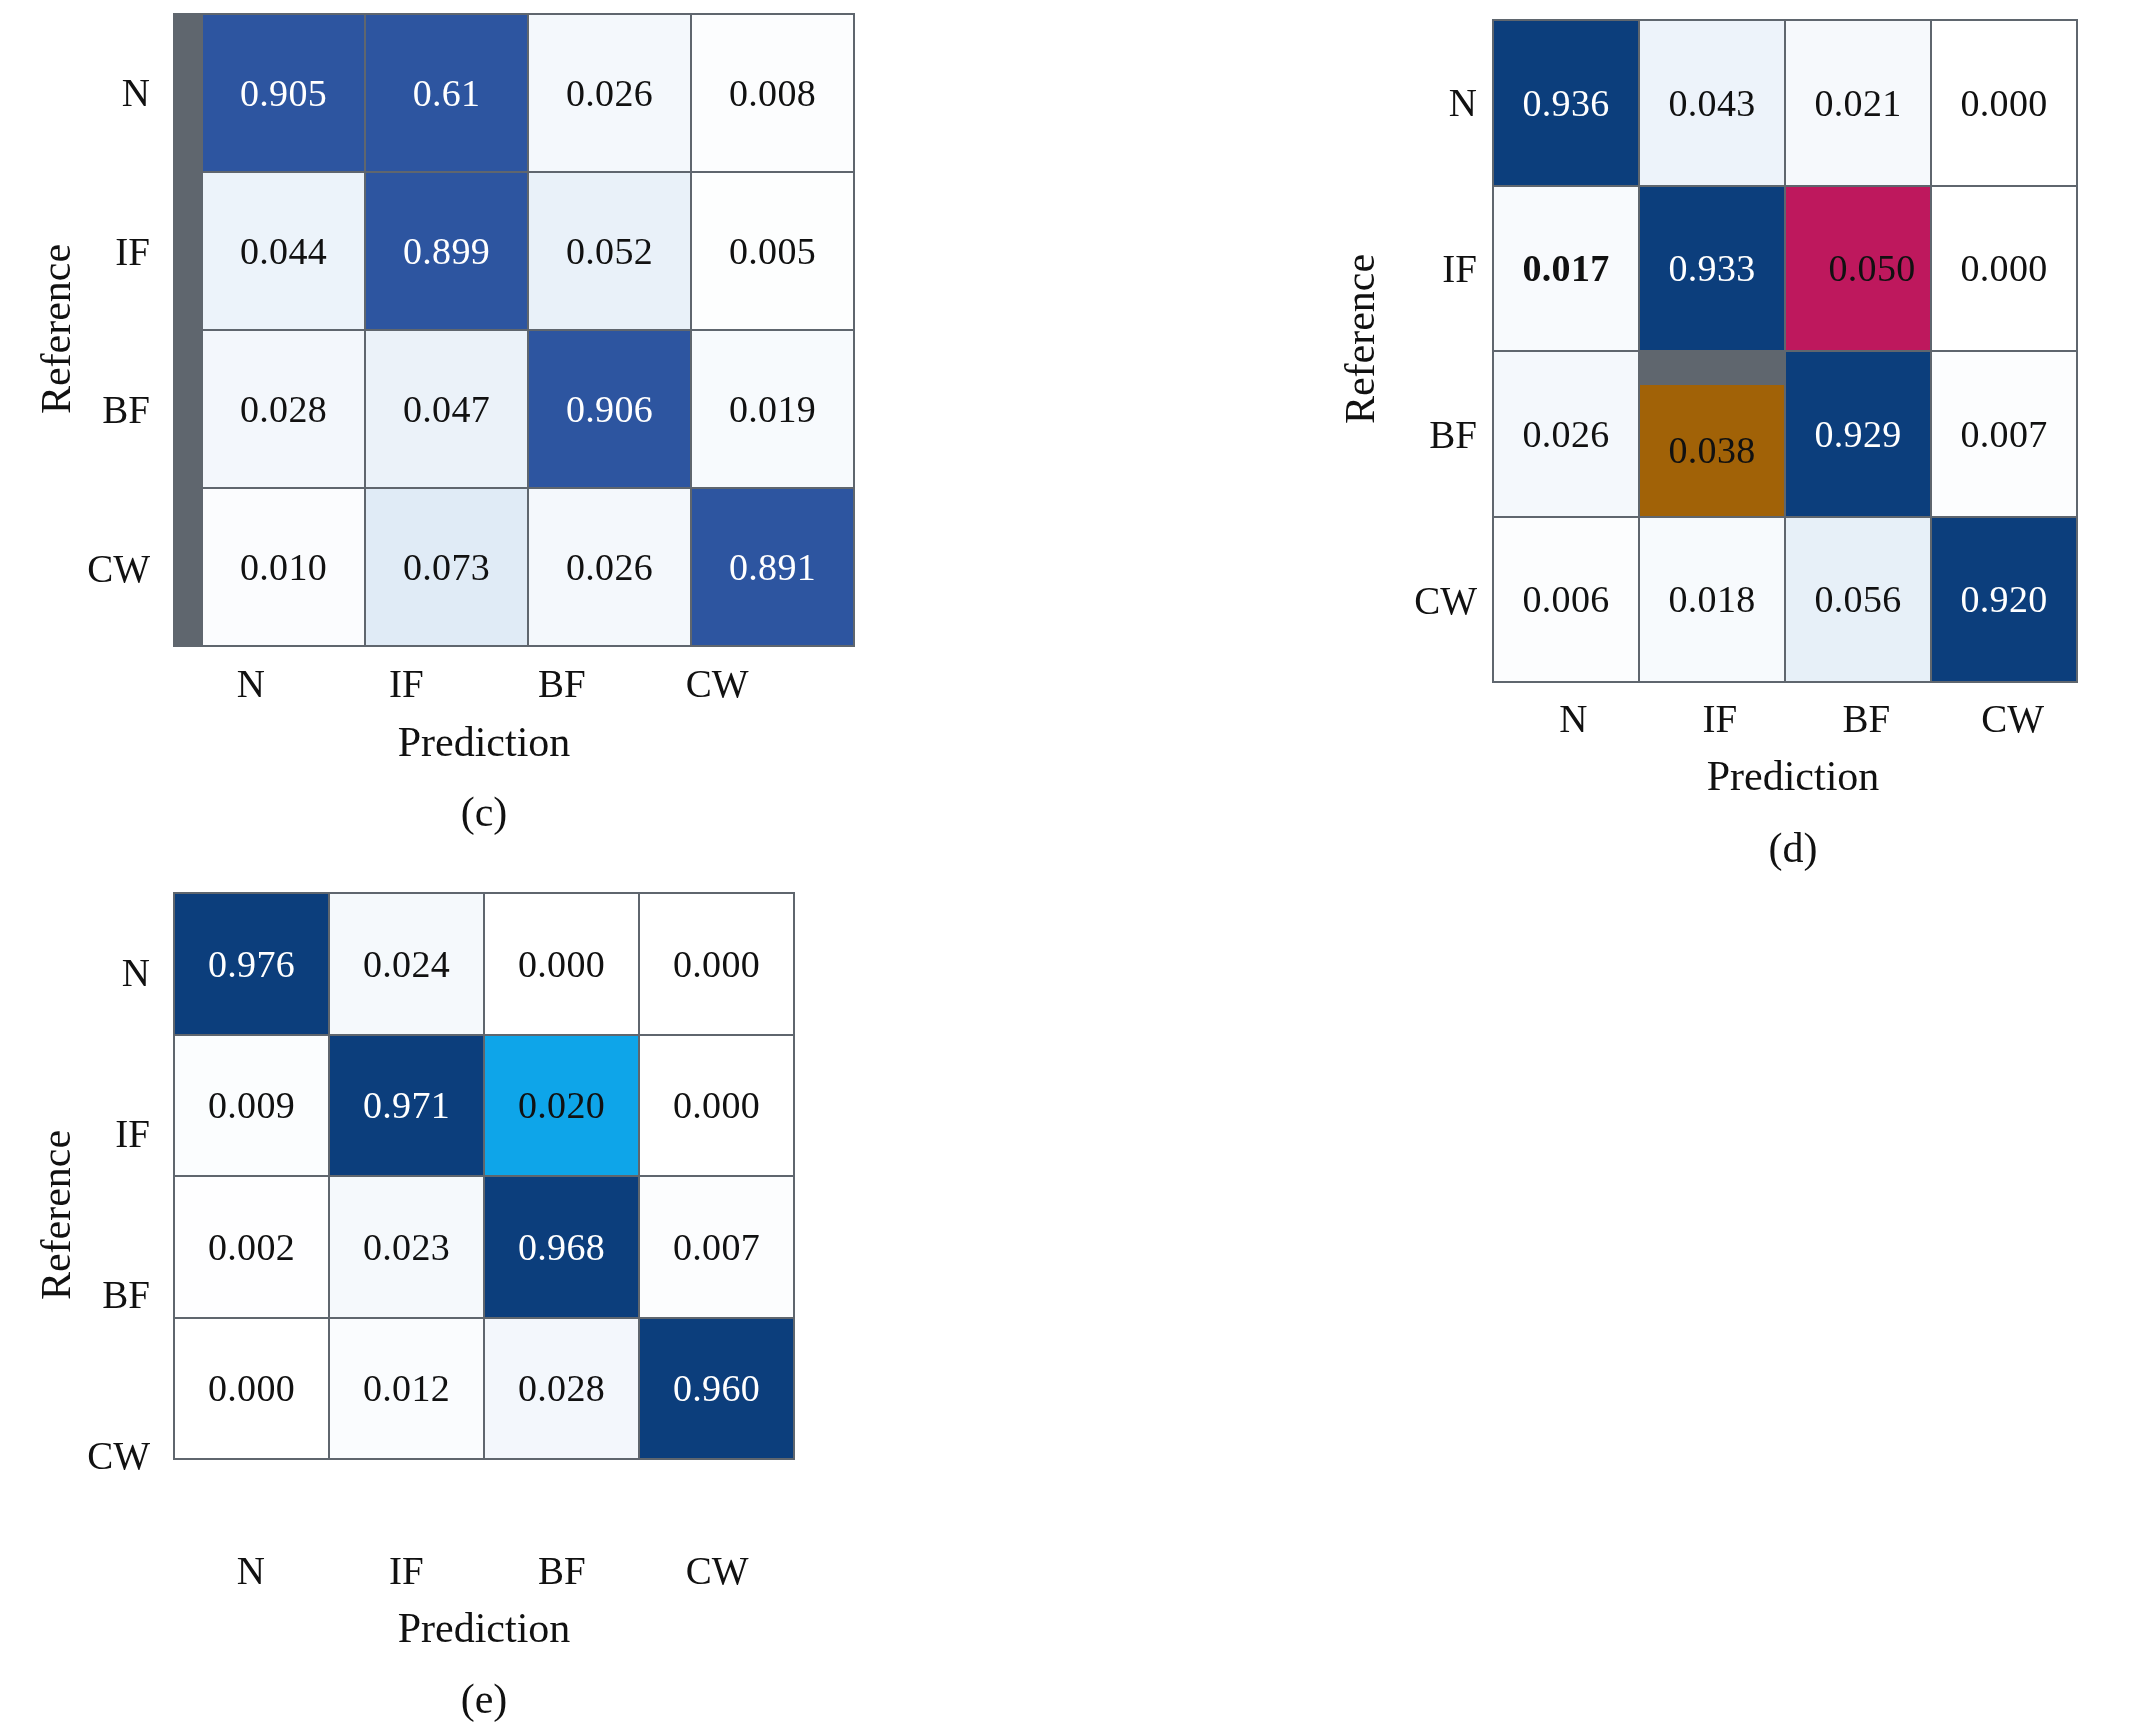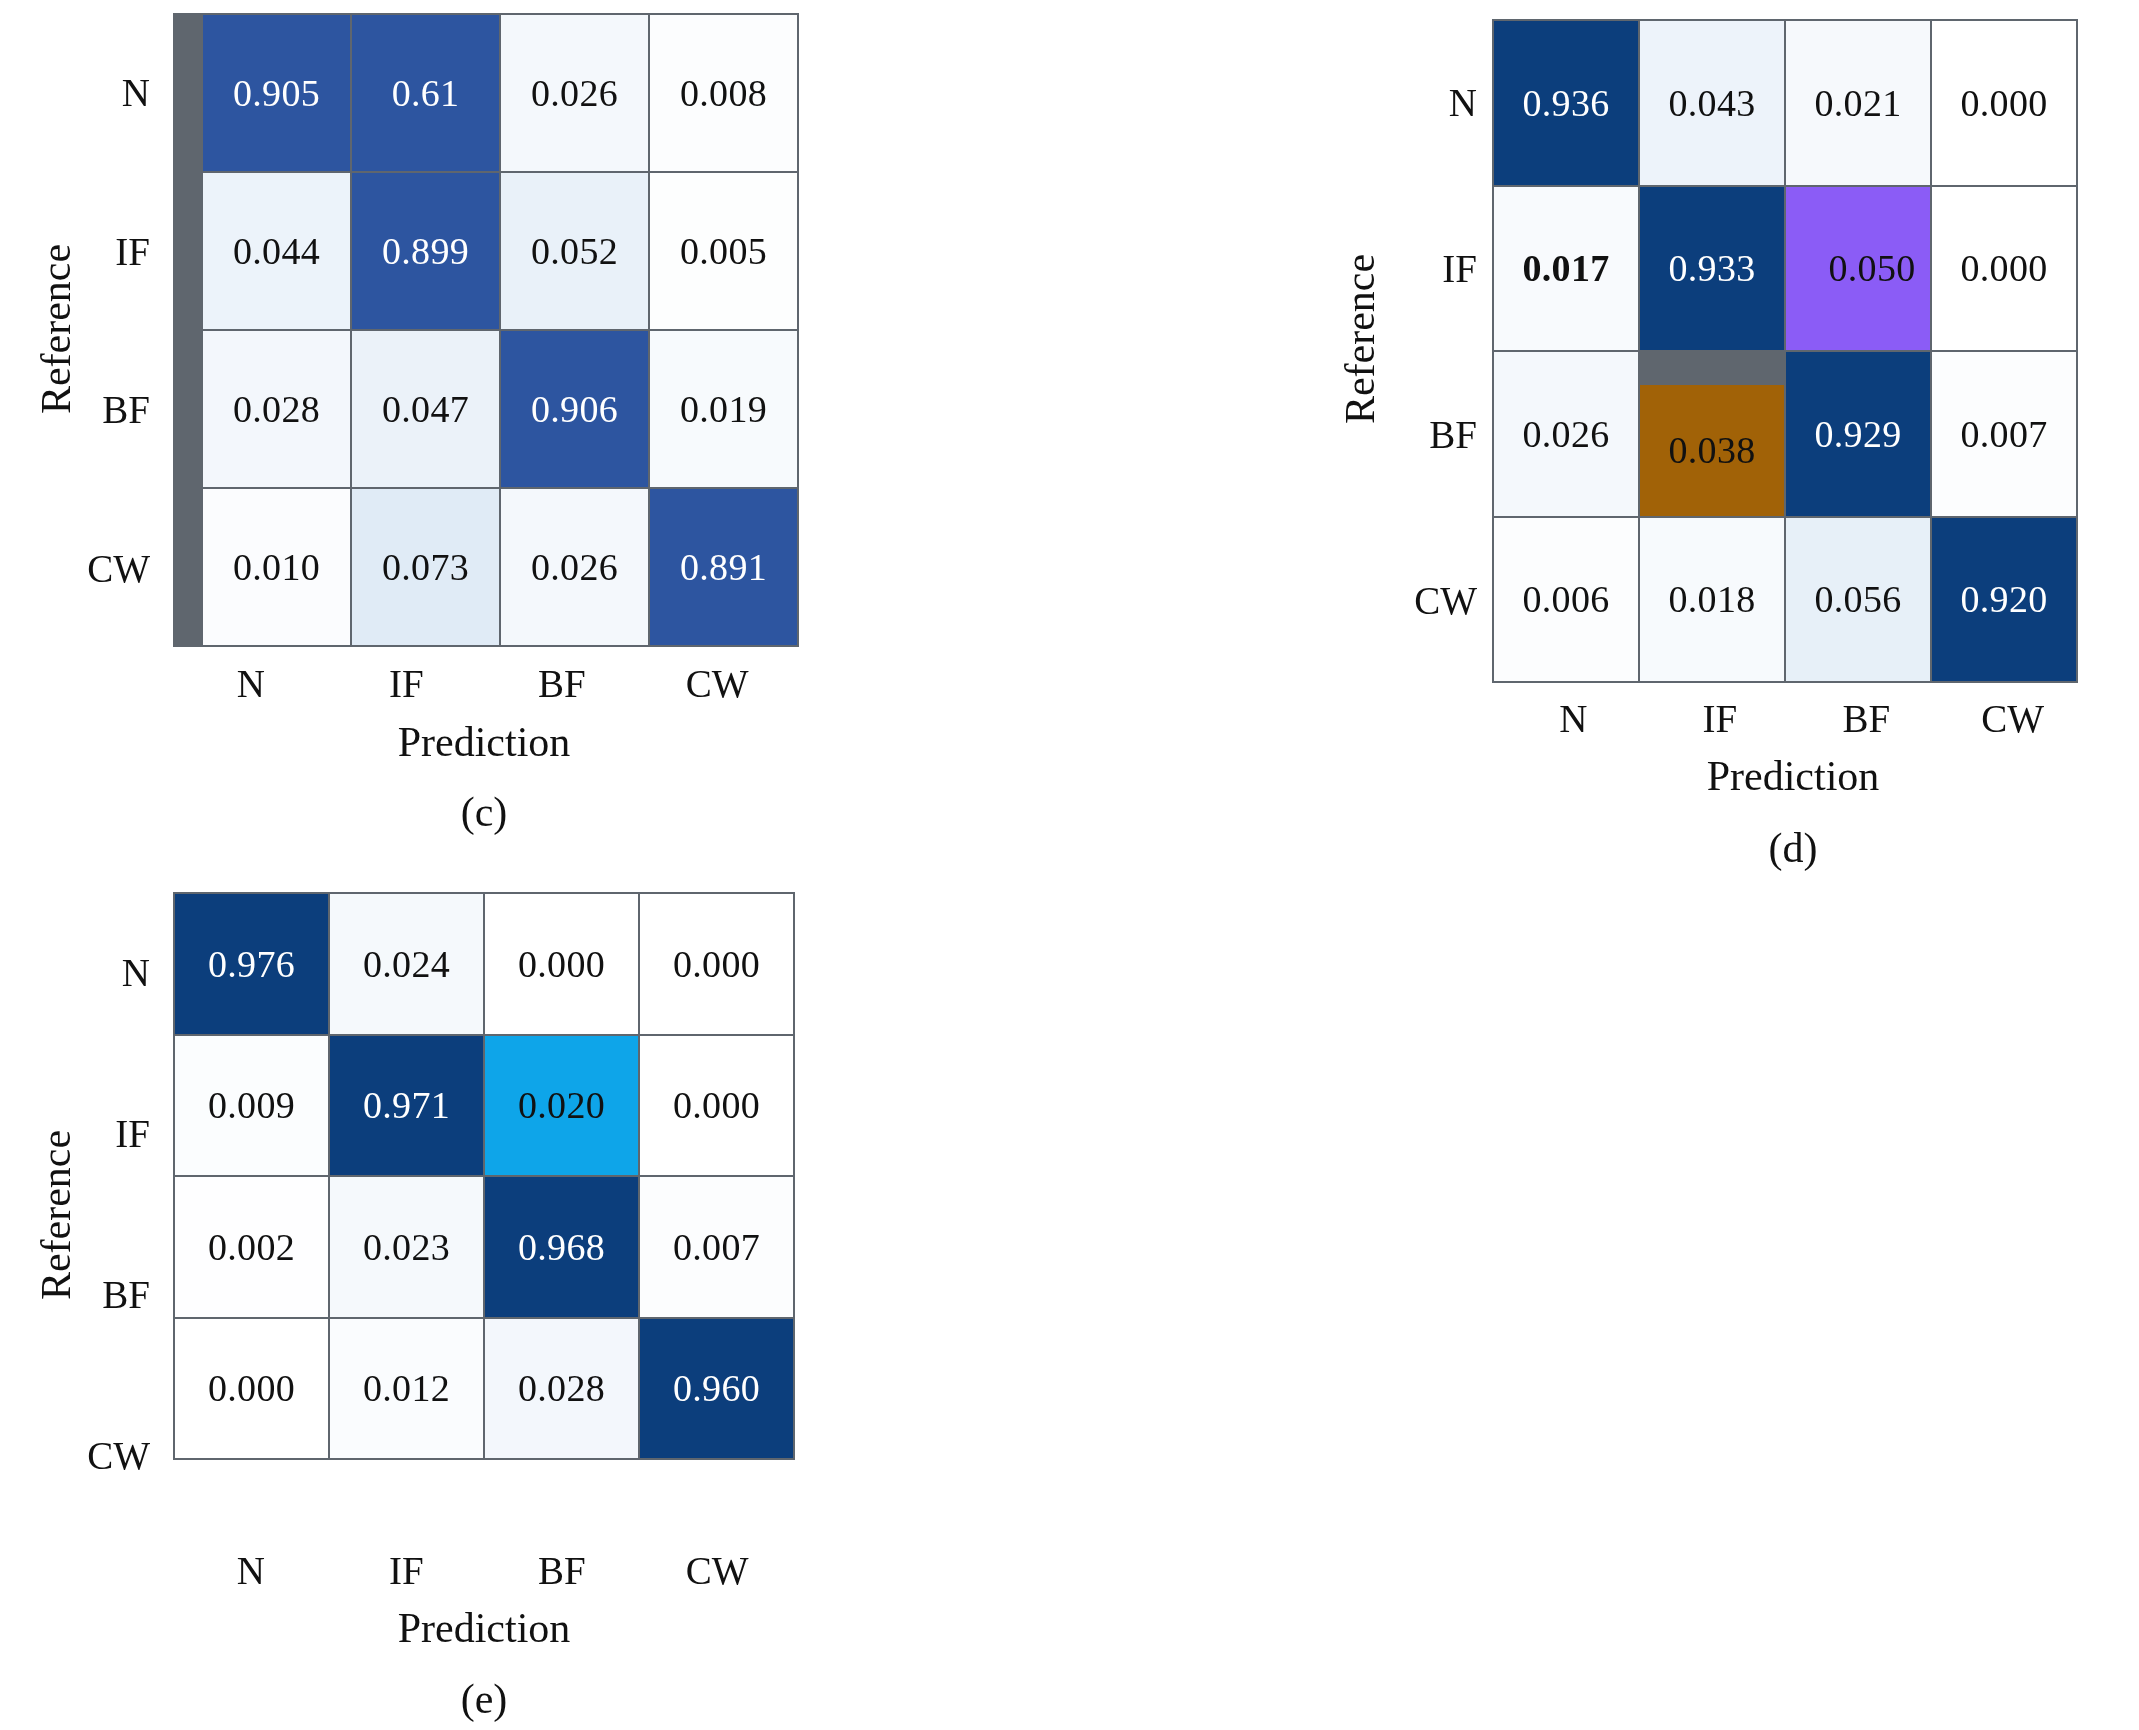--- a/index.html
+++ b/index.html
@@ -108,21 +108,21 @@
   <div class="y-axis-title" style="left:-85px; top:305px; width:282px;">Reference</div>
 
   <div class="row-labels" style="left:39px; top:13.4px; width:134px; height:634px;">
     <div class="row-label">N</div>
     <div class="row-label">IF</div>
     <div class="row-label">BF</div>
     <div class="row-label">CW</div>
   </div>
 
   <div class="cm-wrap" style="position:absolute; left:173px; top:13.4px; width:622px; height:634px;">
-    <div class="cm-grid" id="grid-c" style="width:626px; height:634px;padding-left:28px;">
+    <div class="cm-grid" id="grid-c" style="width:682px; height:634px;padding-left:28px;">
         <div class="cm-cell dark" style="background: rgb(45, 85, 160);">0.905</div>
         <div class="cm-cell dark" style="background: rgb(45, 85, 160);">0.61</div>
         <div class="cm-cell light" style="background: rgb(244, 248, 252);">0.026</div>
         <div class="cm-cell light" style="background: rgb(252, 253, 254);">0.008</div>
         <div class="cm-cell light" style="background: rgb(236, 243, 250);">0.044</div>
         <div class="cm-cell dark" style="background: rgb(45, 85, 160);">0.899</div>
         <div class="cm-cell light" style="background: rgb(233, 241, 249);">0.052</div>
         <div class="cm-cell light" style="background: rgb(253, 254, 254);">0.005</div>
         <div class="cm-cell light" style="background: rgb(243, 247, 252);">0.028</div>
         <div class="cm-cell light" style="background: rgb(235, 242, 249);">0.047</div>
@@ -159,21 +159,21 @@
   </div>
 
   <div class="cm-wrap" style="position:absolute; left:184px; top:19px; width:586px; height:664px;">
     <div class="cm-grid" id="grid-d" style="width:586px; height:664px;">
         <div class="cm-cell dark" style="background: rgb(12, 62, 124);">0.936</div>
         <div class="cm-cell light" style="background: rgb(237, 243, 250);">0.043</div>
         <div class="cm-cell light" style="background: rgb(246, 249, 252);">0.021</div>
         <div class="cm-cell light" style="background: rgb(255, 255, 255);">0.000</div>
         <div class="cm-cell light" style="background: rgb(248, 250, 253); font-weight: bold;">0.017</div>
         <div class="cm-cell dark" style="background: rgb(12, 62, 124);">0.933</div>
-        <div class="cm-cell light" style="background: #8b5cf6; padding-left: 28px;">0.050</div>
+        <div class="cm-cell light" style="background: #be185d; padding-left: 28px;">0.050</div>
         <div class="cm-cell light" style="background: rgb(255, 255, 255);">0.000</div>
         <div class="cm-cell light" style="background: rgb(244, 248, 252);">0.026</div>
         <div class="cm-cell light" style="background: #a16207; margin-top: 33px;">0.038</div>
         <div class="cm-cell dark" style="background: rgb(12, 62, 124);">0.929</div>
         <div class="cm-cell light" style="background: rgb(252, 253, 254);">0.007</div>
         <div class="cm-cell light" style="background: rgb(252, 253, 254);">0.006</div>
         <div class="cm-cell light" style="background: rgb(247, 250, 253);">0.018</div>
         <div class="cm-cell light" style="background: rgb(231, 240, 248);">0.056</div>
         <div class="cm-cell dark" style="background: rgb(12, 62, 124);">0.920</div>
       </div>

